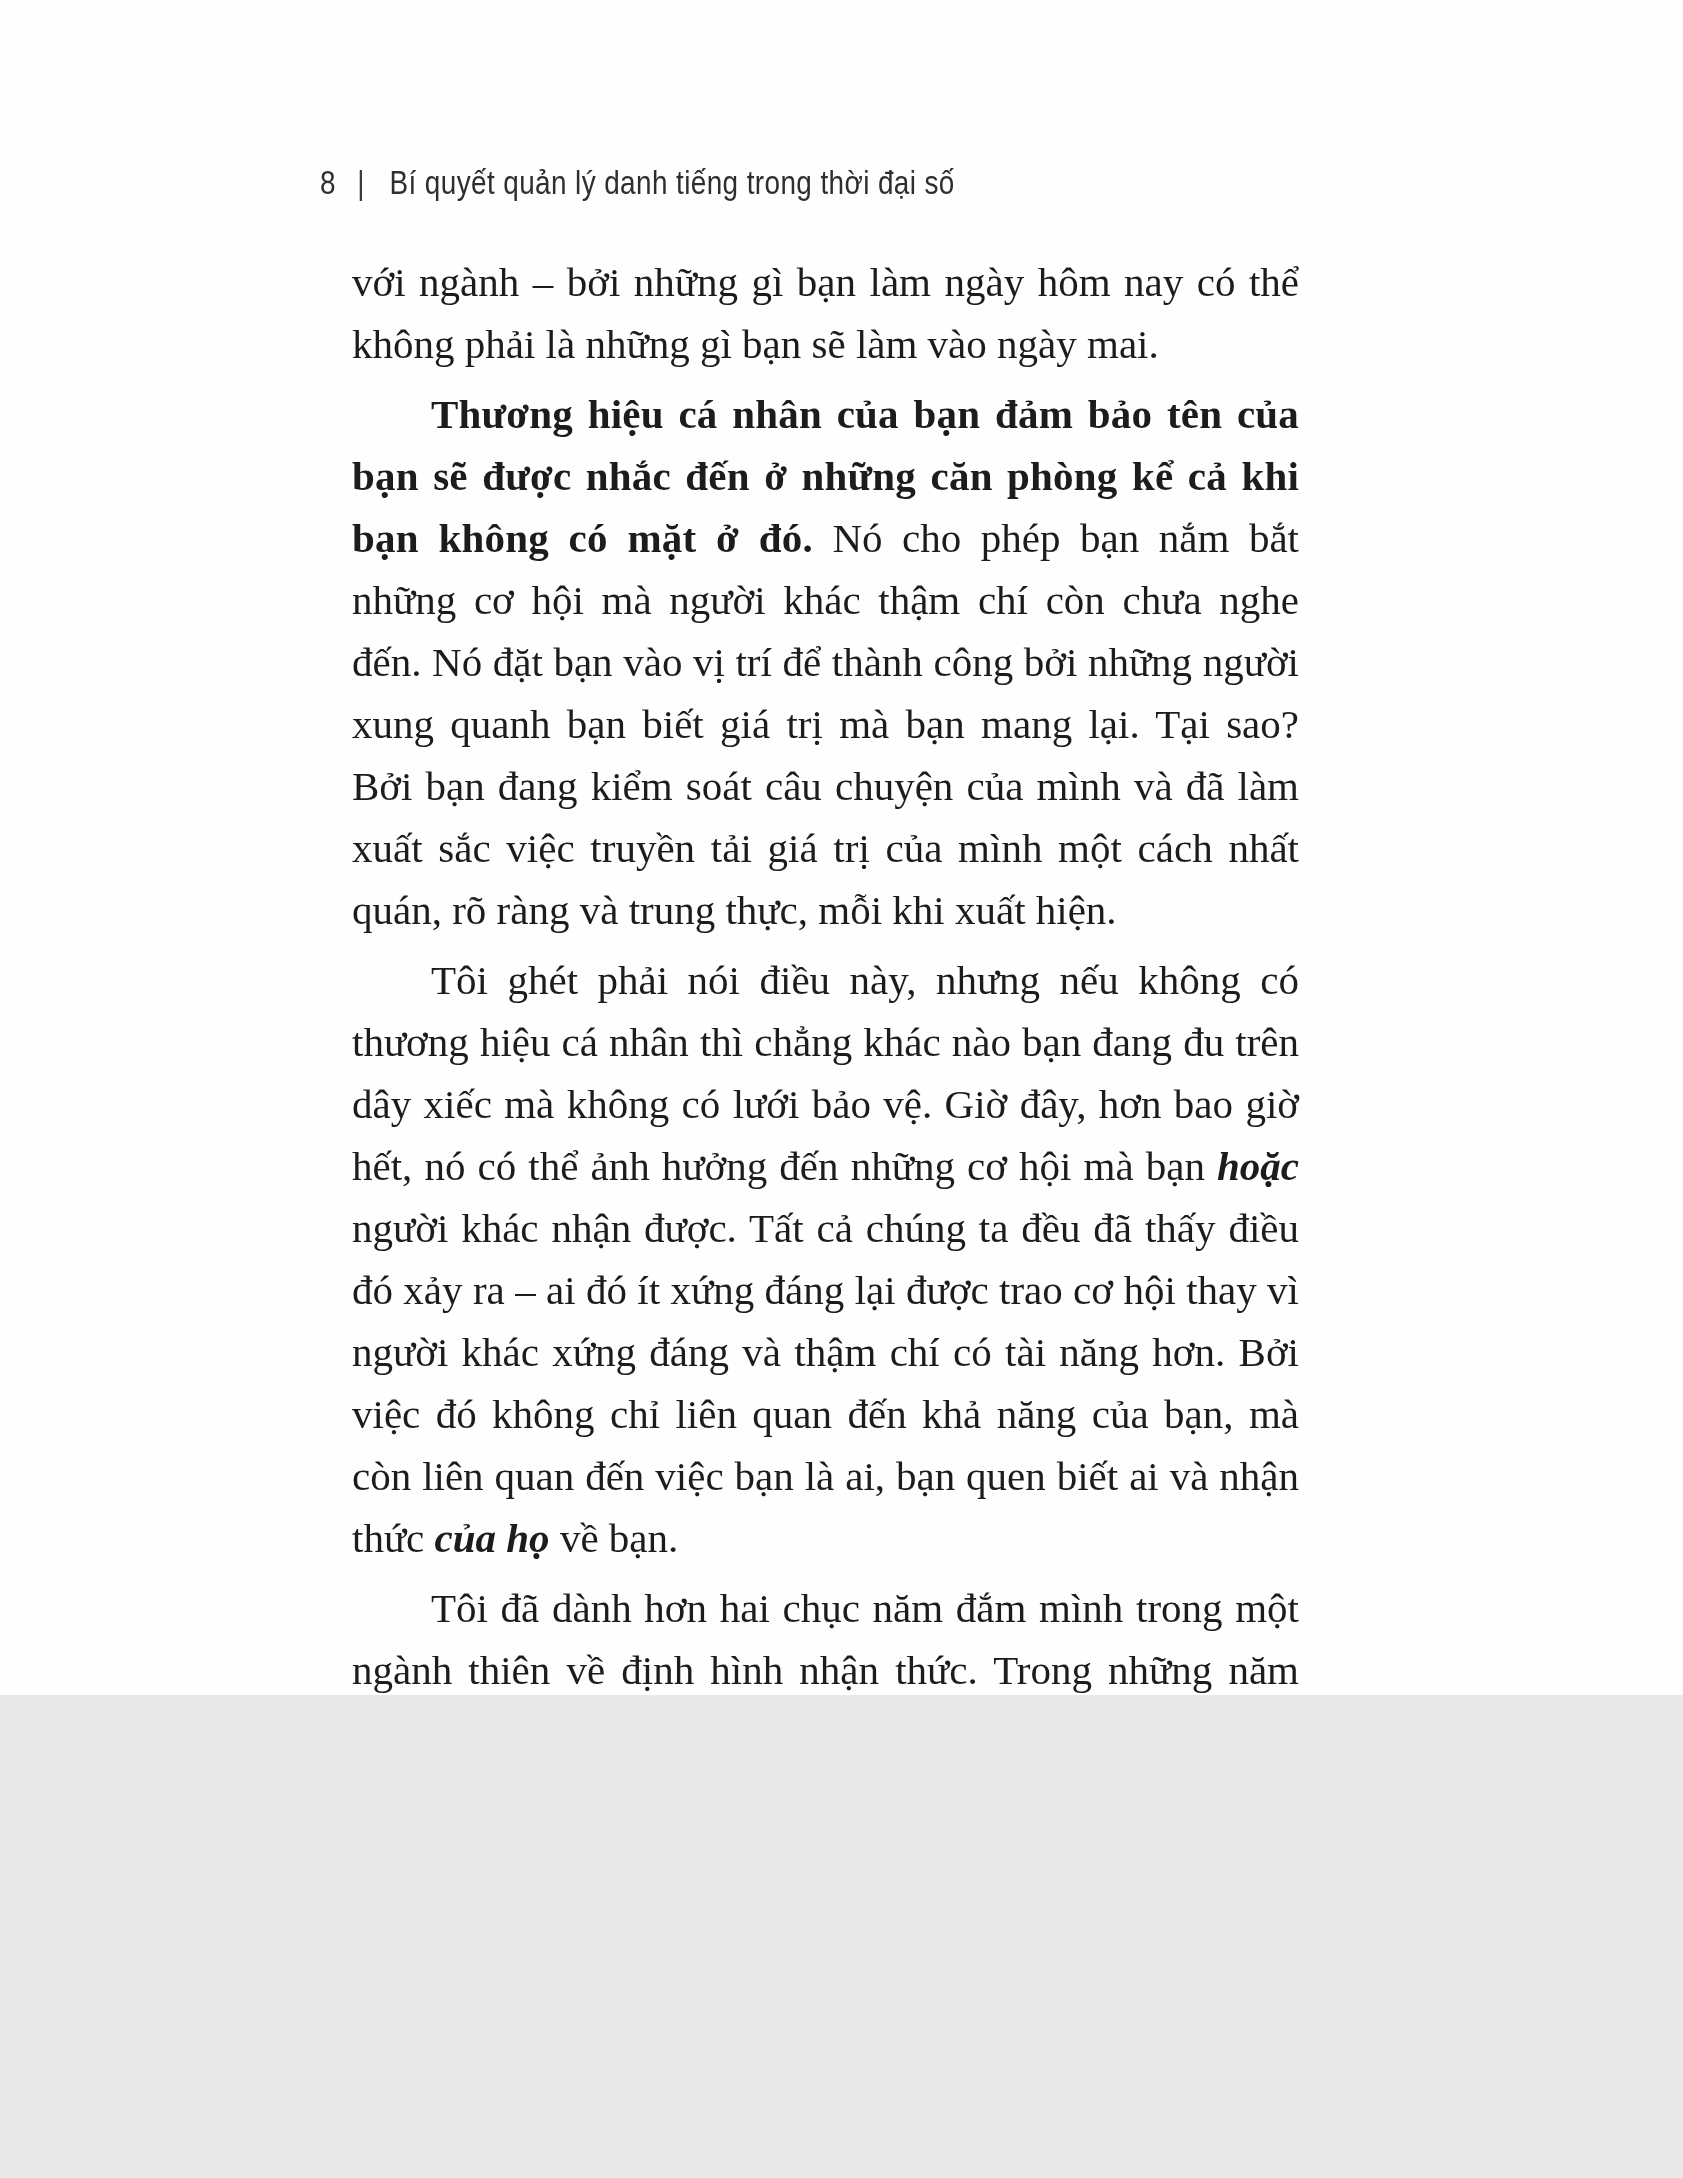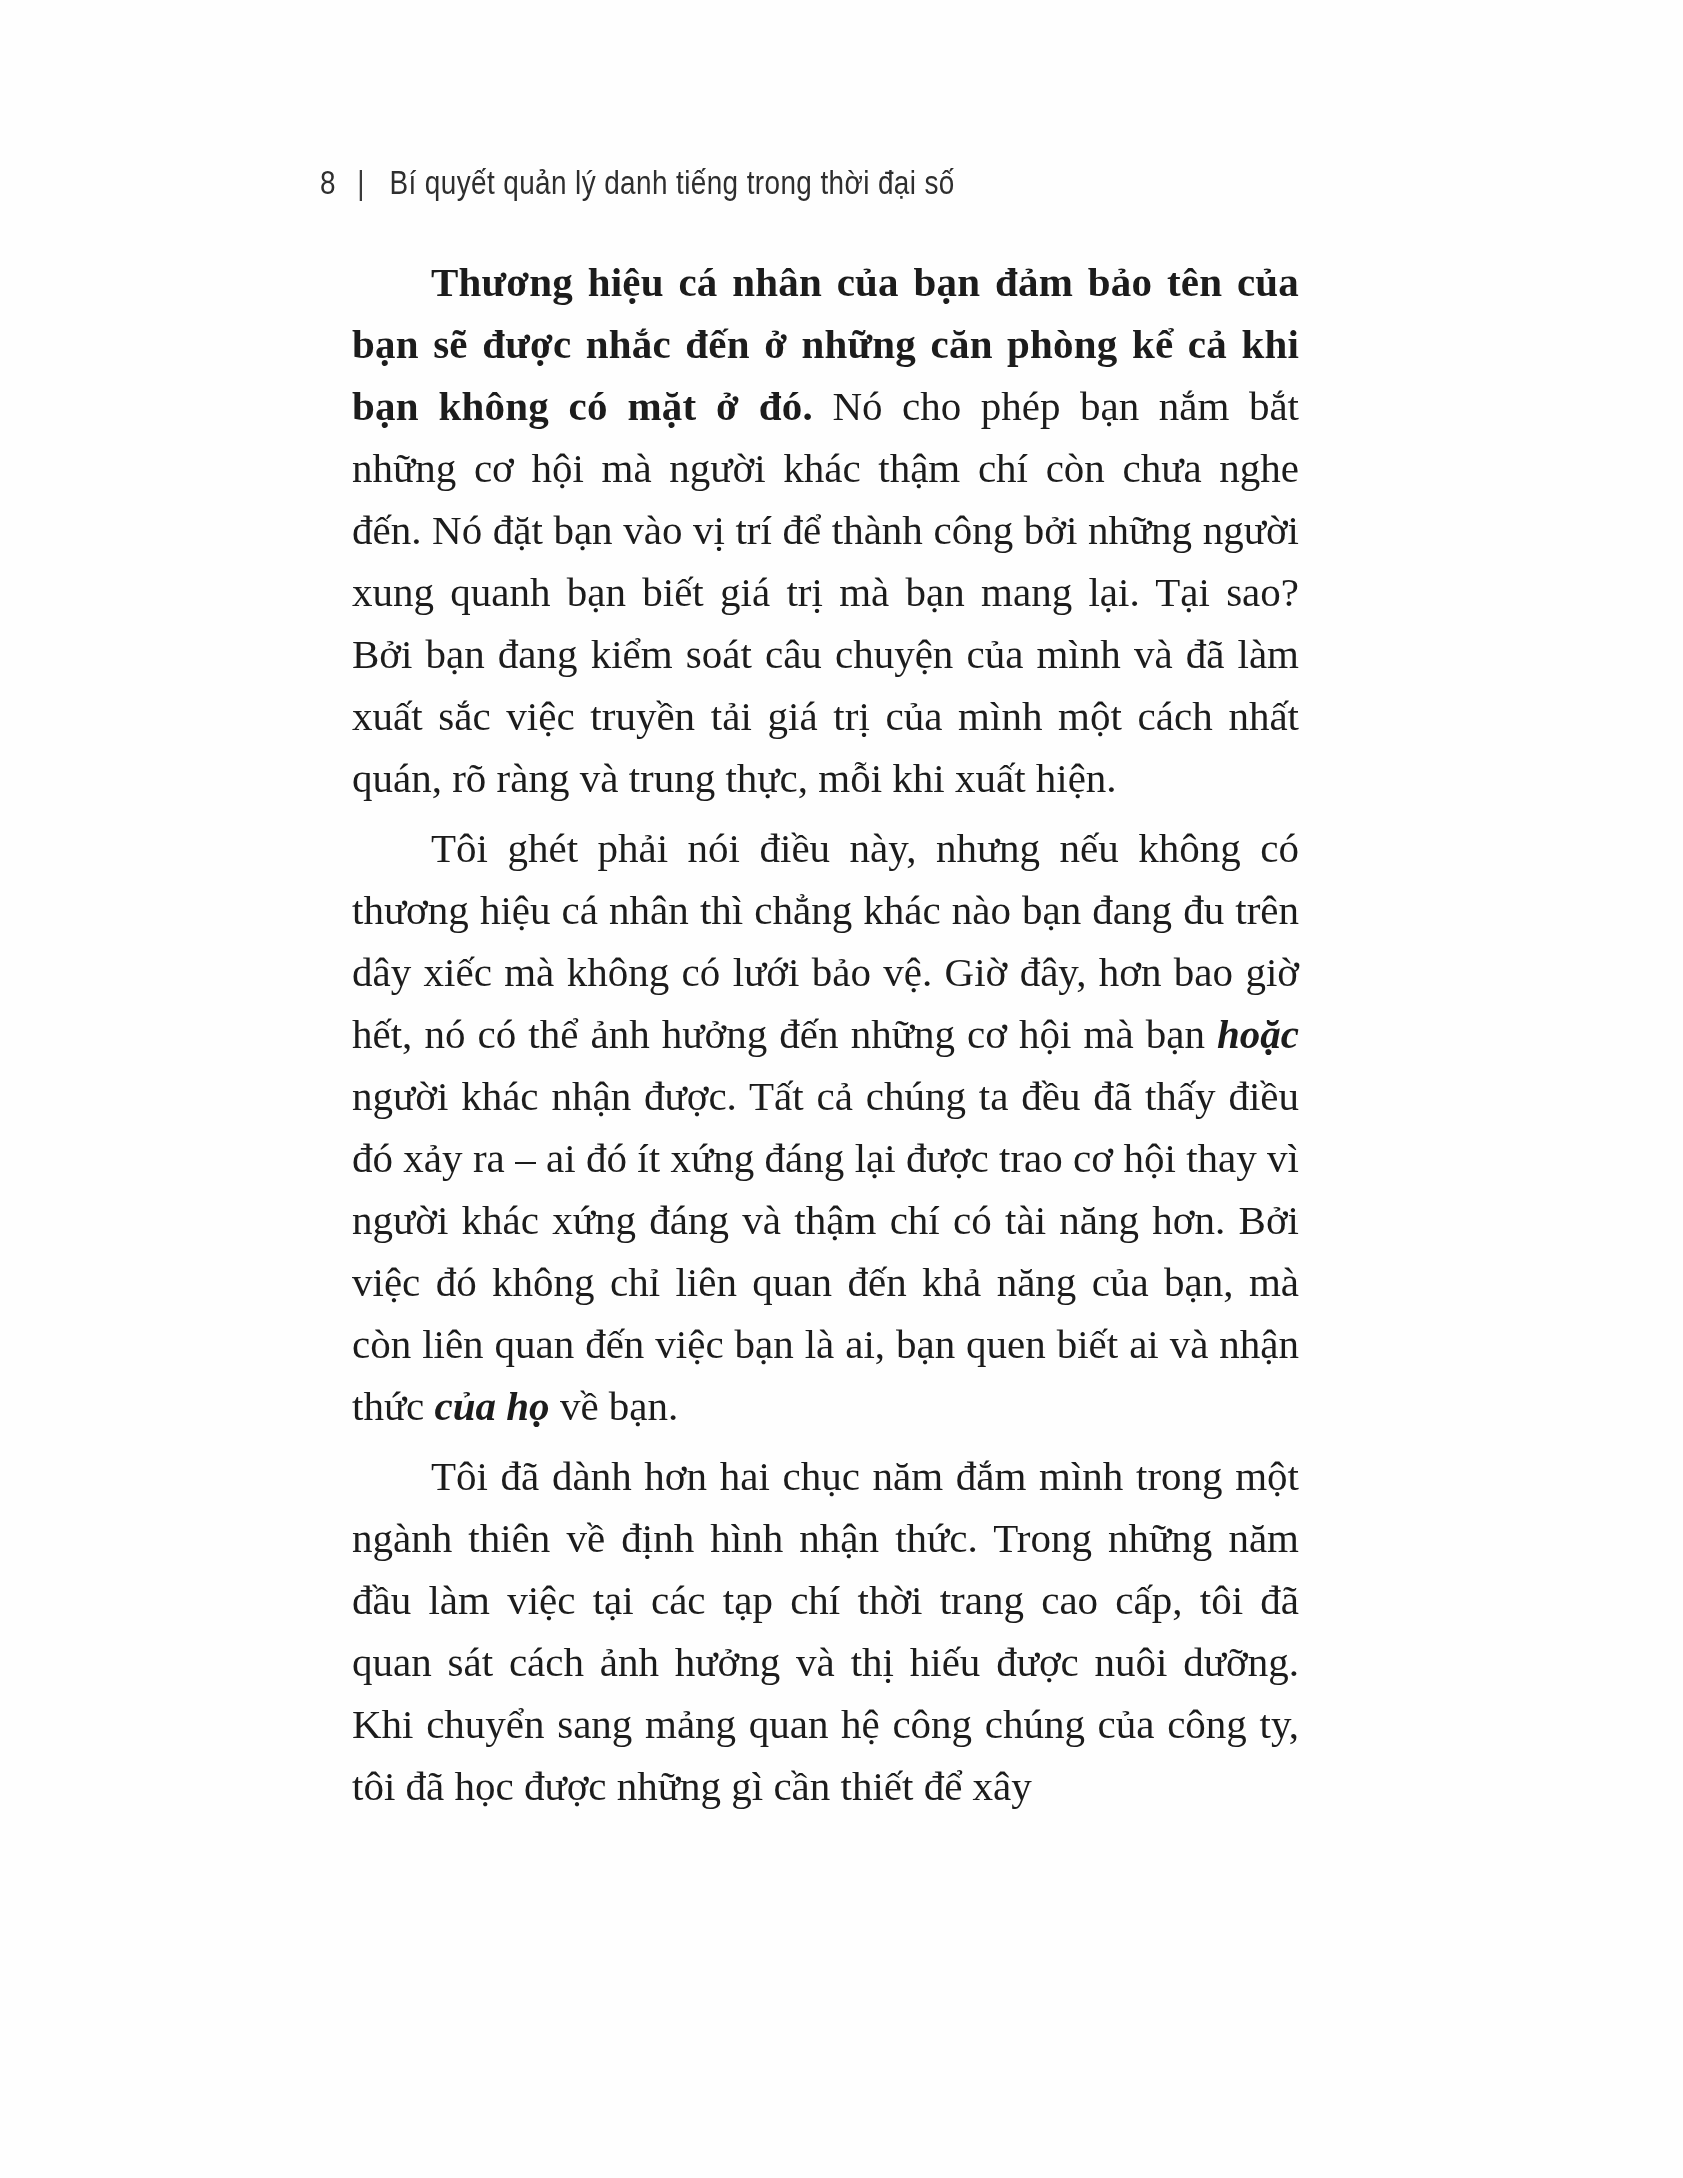--- a/index.html
+++ b/index.html
@@ -3,21 +3,21 @@
 <meta charset="utf-8">
 <style>
   html, body {
     margin: 0;
     padding: 0;
     background: #e8e8e8;
   }
   .page {
     position: relative;
     width: 1683px;
-    height: 2178px;
+    height: 1695px;
     background: #fefefe;
     color: #1e1e1e;
     overflow: hidden;
     font-family: "Liberation Serif", serif;
   }
   .running-header {
     position: absolute;
     left: 320px;
     top: 163px;
     white-space: nowrap;
@@ -70,20 +70,21 @@
 <body>
 
 <div class="page">
 
   <div class="running-header">
     <span class="page-number">8</span><span class="separator">|</span><span class="running-title">Bí quyết quản lý danh tiếng trong thời đại số</span>
   </div>
 
   <div class="text-block">
 
+    <p class="para continuation"><span>với ngành – bởi những gì bạn làm ngày hôm nay có thể không phải là những gì bạn sẽ làm vào ngày mai.</span></p>
 
     <p class="para"><strong>Thương hiệu cá nhân của bạn đảm bảo tên của bạn sẽ được nhắc đến ở những căn phòng kể cả khi bạn không có mặt ở đó.</strong><span> Nó cho phép bạn nắm bắt những cơ hội mà người khác thậm chí còn chưa nghe đến. Nó đặt bạn vào vị trí để thành công bởi những người xung quanh bạn biết giá trị mà bạn mang lại. Tại sao? Bởi bạn đang kiểm soát câu chuyện của mình và đã làm xuất sắc việc truyền tải giá trị của mình một cách nhất quán, rõ ràng và trung thực, mỗi khi xuất hiện.</span></p>
 
     <p class="para"><span>Tôi ghét phải nói điều này, nhưng nếu không có thương hiệu cá nhân thì chẳng khác nào bạn đang đu trên dây xiếc mà không có lưới bảo vệ. Giờ đây, hơn bao giờ hết, nó có thể ảnh hưởng đến những cơ hội mà bạn </span><em>hoặc</em><span> người khác nhận được. Tất cả chúng ta đều đã thấy điều đó xảy ra – ai đó ít xứng đáng lại được trao cơ hội thay vì người khác xứng đáng và thậm chí có tài năng hơn. Bởi việc đó không chỉ liên quan đến khả năng của bạn, mà còn liên quan đến việc bạn là ai, bạn quen biết ai và nhận thức </span><em>của họ</em><span> về bạn.</span></p>
 
     <p class="para"><span>Tôi đã dành hơn hai chục năm đắm mình trong một ngành thiên về định hình nhận thức. Trong những năm đầu làm việc tại các tạp chí thời trang cao cấp, tôi đã quan sát cách ảnh hưởng và thị hiếu được nuôi dưỡng. Khi chuyển sang mảng quan hệ công chúng của công ty, tôi đã học được những gì cần thiết để xây</span></p>
 
   </div>
 
 </div>

